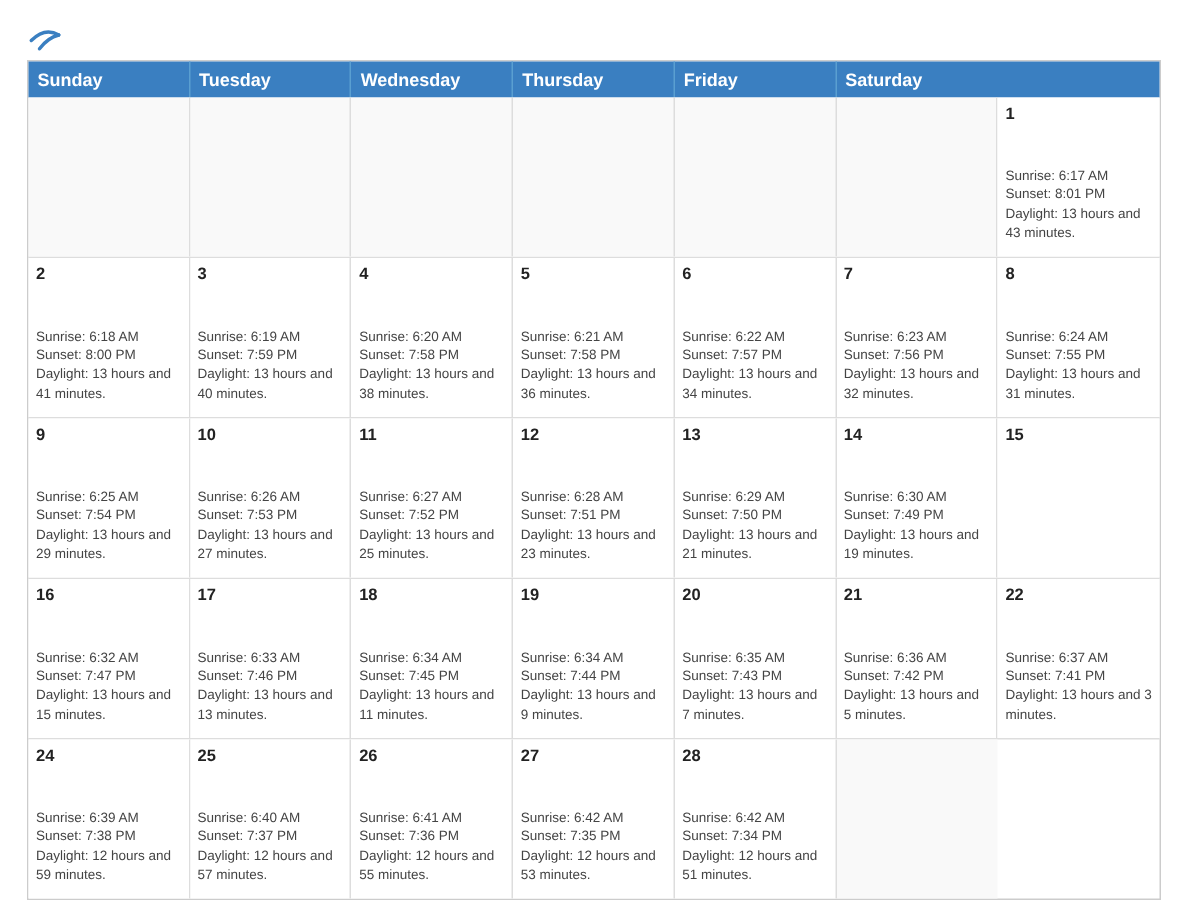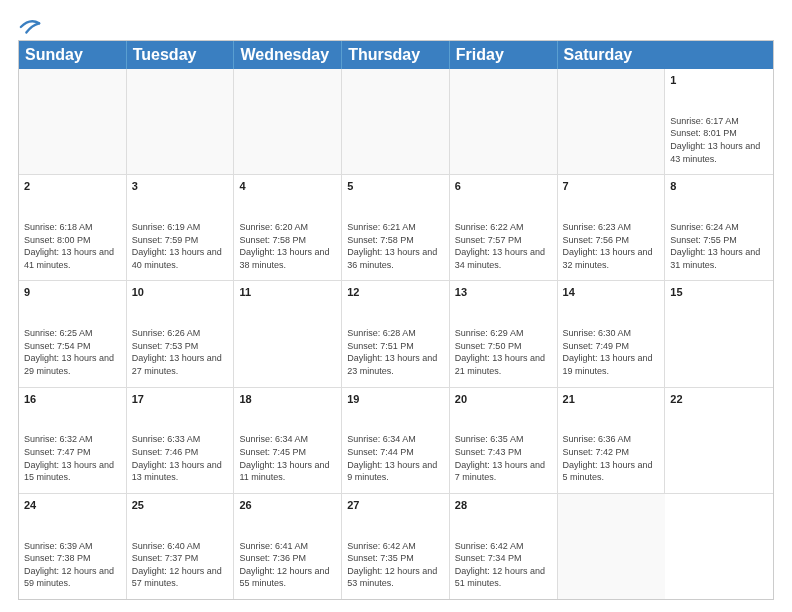--- a/index.html
+++ b/index.html
@@ -64,21 +64,21 @@
       flex-direction: column;
       border: 1px solid #ccc;
     }
     .cal-header {
       display: grid;
       grid-template-columns: repeat(7, 1fr);
       background: #3a7fc1;
     }
     .cal-header-cell {
       color: #fff;
-      font-size: 16px;
+      font-size: 12px;
       font-weight: bold;
       padding: 5px 6px;
       text-align: left;
       border-right: 1px solid #5a9fd1;
     }
     .cal-header-cell:last-child { border-right: none; }
     .cal-body {
       flex: 1;
       display: flex;
       flex-direction: column;
@@ -194,20 +194,21 @@
           <div class="cal-cell">
             <span class="day-num">9</span>
             <div class="cell-text">Sunrise: 6:25 AM<br>Sunset: 7:54 PM<br>Daylight: 13 hours and 29 minutes.</div>
           </div>
           <div class="cal-cell">
             <span class="day-num">10</span>
             <div class="cell-text">Sunrise: 6:26 AM<br>Sunset: 7:53 PM<br>Daylight: 13 hours and 27 minutes.</div>
           </div>
           <div class="cal-cell">
             <span class="day-num">11</span>
+            <div class="cell-text">Sunrise: 6:27 AM<br>Sunset: 7:52 PM<br>Daylight: 13 hours and 25 minutes.</div>
           </div>
           <div class="cal-cell">
             <span class="day-num">12</span>
             <div class="cell-text">Sunrise: 6:28 AM<br>Sunset: 7:51 PM<br>Daylight: 13 hours and 23 minutes.</div>
           </div>
           <div class="cal-cell">
             <span class="day-num">13</span>
             <div class="cell-text">Sunrise: 6:29 AM<br>Sunset: 7:50 PM<br>Daylight: 13 hours and 21 minutes.</div>
           </div>
           <div class="cal-cell">
@@ -238,20 +239,21 @@
           <div class="cal-cell">
             <span class="day-num">20</span>
             <div class="cell-text">Sunrise: 6:35 AM<br>Sunset: 7:43 PM<br>Daylight: 13 hours and 7 minutes.</div>
           </div>
           <div class="cal-cell">
             <span class="day-num">21</span>
             <div class="cell-text">Sunrise: 6:36 AM<br>Sunset: 7:42 PM<br>Daylight: 13 hours and 5 minutes.</div>
           </div>
           <div class="cal-cell">
             <span class="day-num">22</span>
+            <div class="cell-text">Sunrise: 6:37 AM<br>Sunset: 7:41 PM<br>Daylight: 13 hours and 3 minutes.</div>
           </div>
         </div>
         <div class="cal-row">
           <div class="cal-cell">
             <span class="day-num">24</span>
             <div class="cell-text">Sunrise: 6:39 AM<br>Sunset: 7:38 PM<br>Daylight: 12 hours and 59 minutes.</div>
           </div>
           <div class="cal-cell">
             <span class="day-num">25</span>
             <div class="cell-text">Sunrise: 6:40 AM<br>Sunset: 7:37 PM<br>Daylight: 12 hours and 57 minutes.</div>

